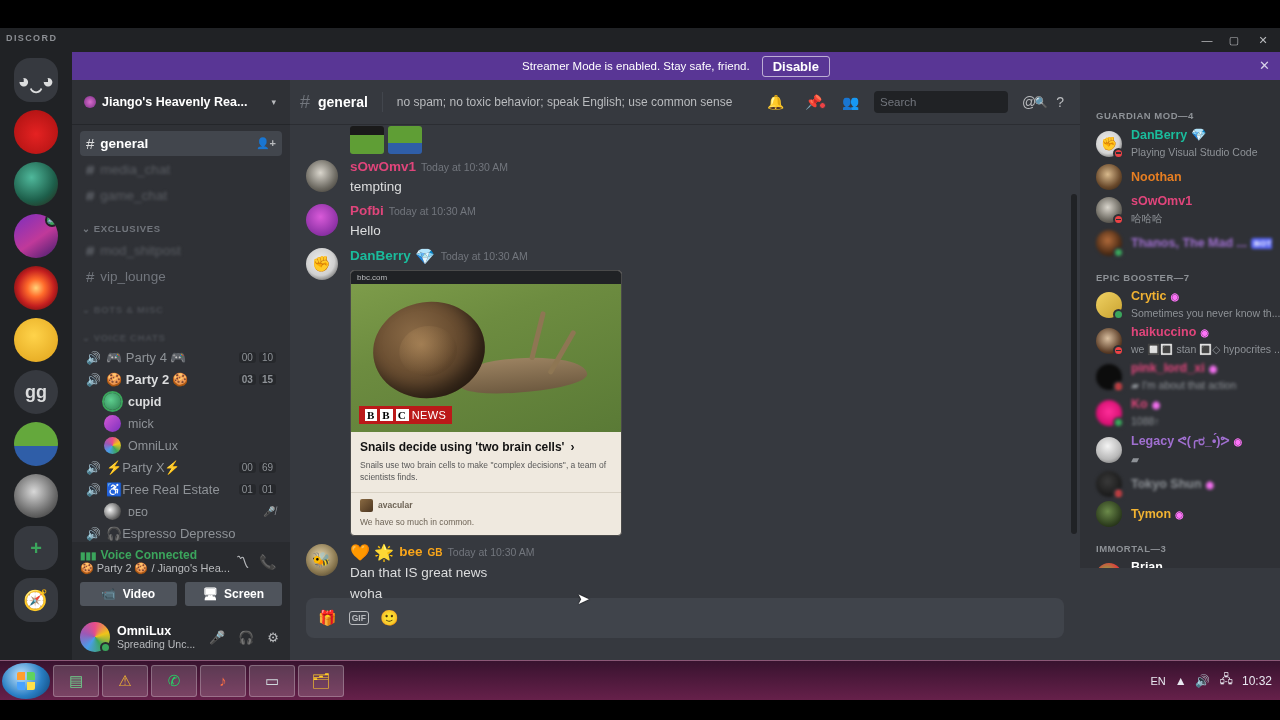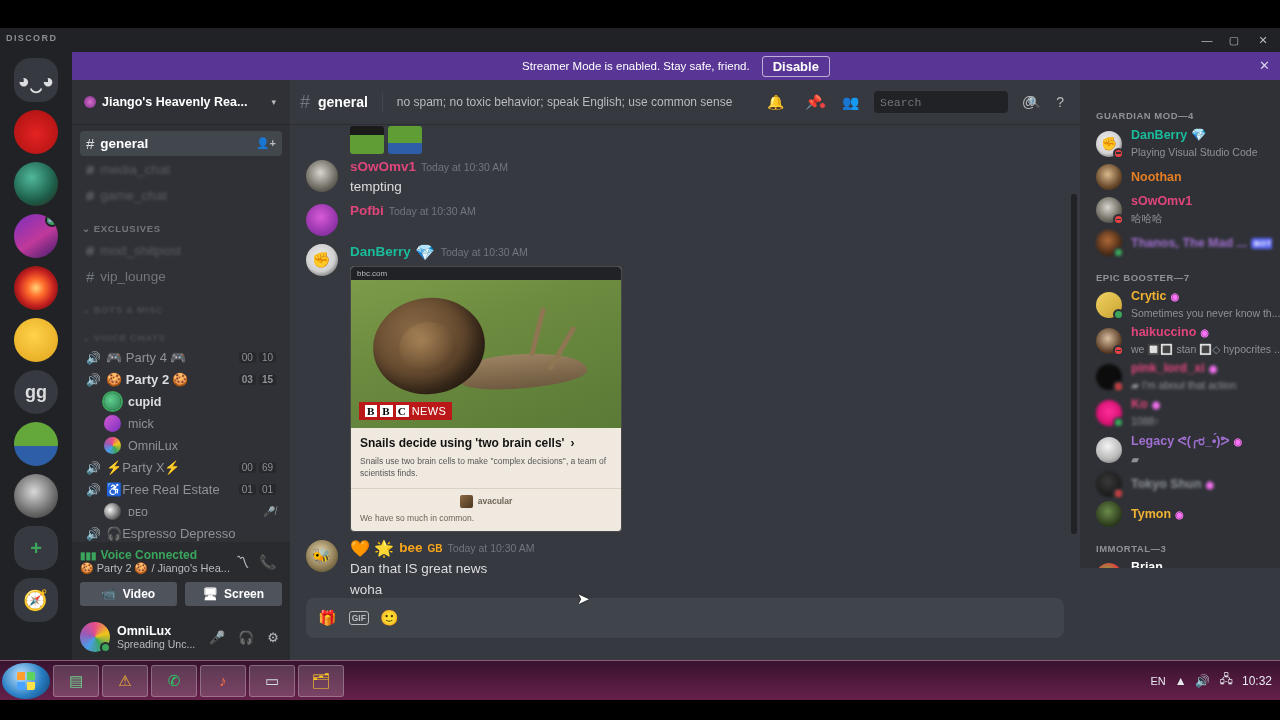--- a/index.html
+++ b/index.html
@@ -194,21 +194,21 @@
   #chathdr .hic .dot {
     position: absolute; right: 3px; bottom: 1px; width: 7px; height: 7px;
     border-radius: 50%; background: #ed4245; border: 1.5px solid #36393f;
   }
   #searchbox {
     width: 134px; height: 22px; background: #202225; border-radius: 4px;
     display: flex; align-items: center; padding: 0 6px; cursor: text;
   }
   #searchbox input {
     flex: 1; background: transparent; border: 0; outline: none;
-    color: #dcddde; font-size: 11.5px; font-family: Liberation Mono, monospace;
+    color: #dcddde; font-size: 11.5px; font-family: Liberation Sans, sans-serif;
   }
   #searchbox input::placeholder { color: #72767d; }
   #searchbox .mg { color: #72767d; font-size: 11px; }
   #msgs { flex: 1; position: relative; overflow: hidden; padding: 0 16px 0 8px; }
   #scrollbar {
     position: absolute; right: 3px; top: 70px; width: 6px; height: 340px;
     background: #202225; border-radius: 3px; cursor: pointer;
   }
   .msg { display: flex; gap: 12px; padding: 6px 0 2px 8px; position: relative; }
   .msg .ava {
@@ -274,21 +274,21 @@
   .embed .ebody { padding: 8px 9px 8px; background: #efe9df; }
   .embed .ehead {
     color: #121212; font-size: 12px; font-weight: bold; line-height: 1.2;
     display: flex; align-items: flex-start; gap: 6px;
   }
   .embed .edesc { color: #585858; font-size: 8.5px; margin-top: 5px; line-height: 1.45; }
   .embed .efoot {
     border-top: 1px solid #d8d1c4; padding: 6px 9px 8px;
     display: flex; flex-direction: column; gap: 5px;
   }
-  .embed .efrow { display: flex; align-items: center; gap: 5px; justify-content: center; }
+  .embed .efrow { display: flex; align-items: center; gap: 5px; }
   .embed .eava {
     width: 13px; height: 13px; border-radius: 2px;
     background: linear-gradient(135deg,#8a6a42,#4b3520);
   }
   .embed .euser { color: #6e6456; font-size: 8.5px; font-weight: bold; }
   .embed .etweet { color: #6e6456; font-size: 8.5px; }
   
   #composer { flex: 0 0 auto; padding: 0 16px 22px 16px; }
   #cbox {
     background: #40444b; border-radius: 8px; height: 40px;
@@ -589,20 +589,21 @@
                 <div class="txt">tempting</div>
               </div>
             </div>
             <div class="msg">
               <div class="ava" style="background: radial-gradient(circle at 45% 40%, rgb(217, 90, 217), rgb(106, 31, 142));"></div>
               <div class="body">
                 <div class="head">
                   <span class="auth" style="color:#e0457b">Pofbi</span>
                   <span class="ts">Today at 10:30 AM</span>
                 </div>
+                <div class="txt">Hello</div>
               </div>
             </div>
             <div class="msg">
               <div class="ava" style="background: radial-gradient(circle at 45% 42%, rgb(240, 240, 240), rgb(208, 208, 208) 55%, rgb(42, 42, 42));">✊</div>
               <div class="body">
                 <div class="head">
                   <span class="auth" style="color:#1abc9c">DanBerry</span>
                   <span>💎</span>
                   <span class="ts">Today at 10:30 AM</span>
                 </div>

